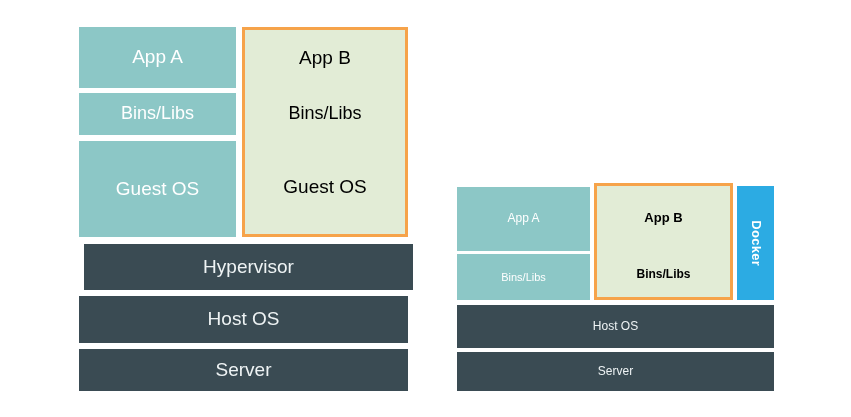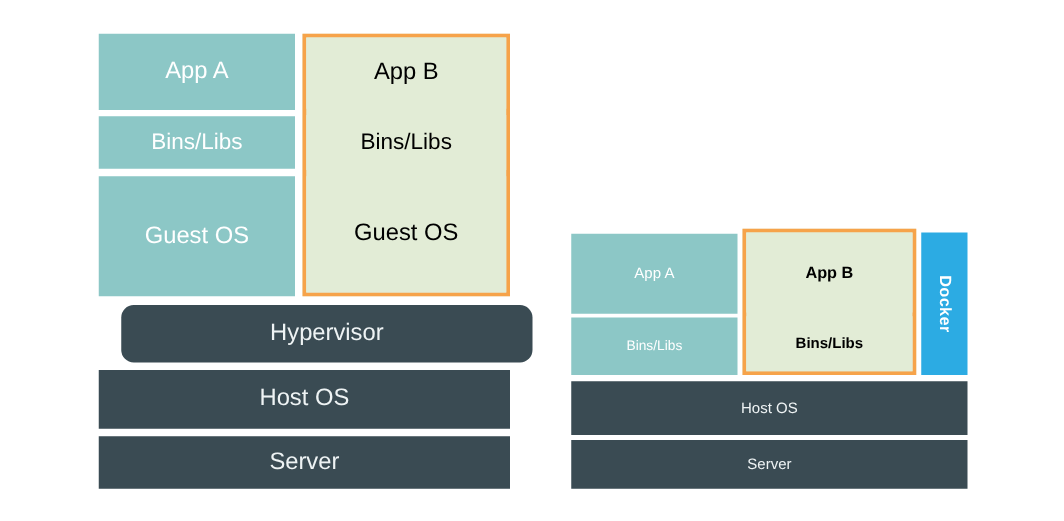--- a/index.html
+++ b/index.html
@@ -63,21 +63,21 @@
 
   .l-appa   { left: 79px;  top: 27px;  width: 157px; height: 61px;  font-size: 19px; }
   .l-binsa  { left: 79px;  top: 93px;  width: 157px; height: 42px;  font-size: 18px; }
   .l-guesta { left: 79px;  top: 141px; width: 157px; height: 96px;  font-size: 19px; }
 
   .l-frame  { left: 242px; top: 27px;  width: 166px; height: 210px; }
   .l-appb   { left: 245px; top: 30px;  width: 160px; height: 57px;  font-size: 19px; }
   .l-binsb  { left: 245px; top: 92px;  width: 160px; height: 44px;  font-size: 18px; }
   .l-guestb { left: 245px; top: 141px; width: 160px; height: 93px;  font-size: 19px; }
 
-  .l-hyper  { left: 97px;  top: 244px; width: 329px; height: 46px;  font-size: 19px; border-radius: 10px; }
+  .l-hyper  { left: 84px;  top: 244px; width: 329px; height: 46px;  font-size: 19px; }
   .l-hostos { left: 79px;  top: 296px; width: 329px; height: 47px;  font-size: 19px; }
   .l-server { left: 79px;  top: 349px; width: 329px; height: 42px;  font-size: 19px; }
 
   
   #right-diagram { position: absolute; left: 0; top: 0; width: 851px; height: 417px; }
 
   .r-appa   { left: 457px; top: 187px; width: 133px; height: 64px;  font-size: 12px; }
   .r-binsa  { left: 457px; top: 254px; width: 133px; height: 46px;  font-size: 11px; }
 
   .r-frame  { left: 594px; top: 183px; width: 139px; height: 117px; }

